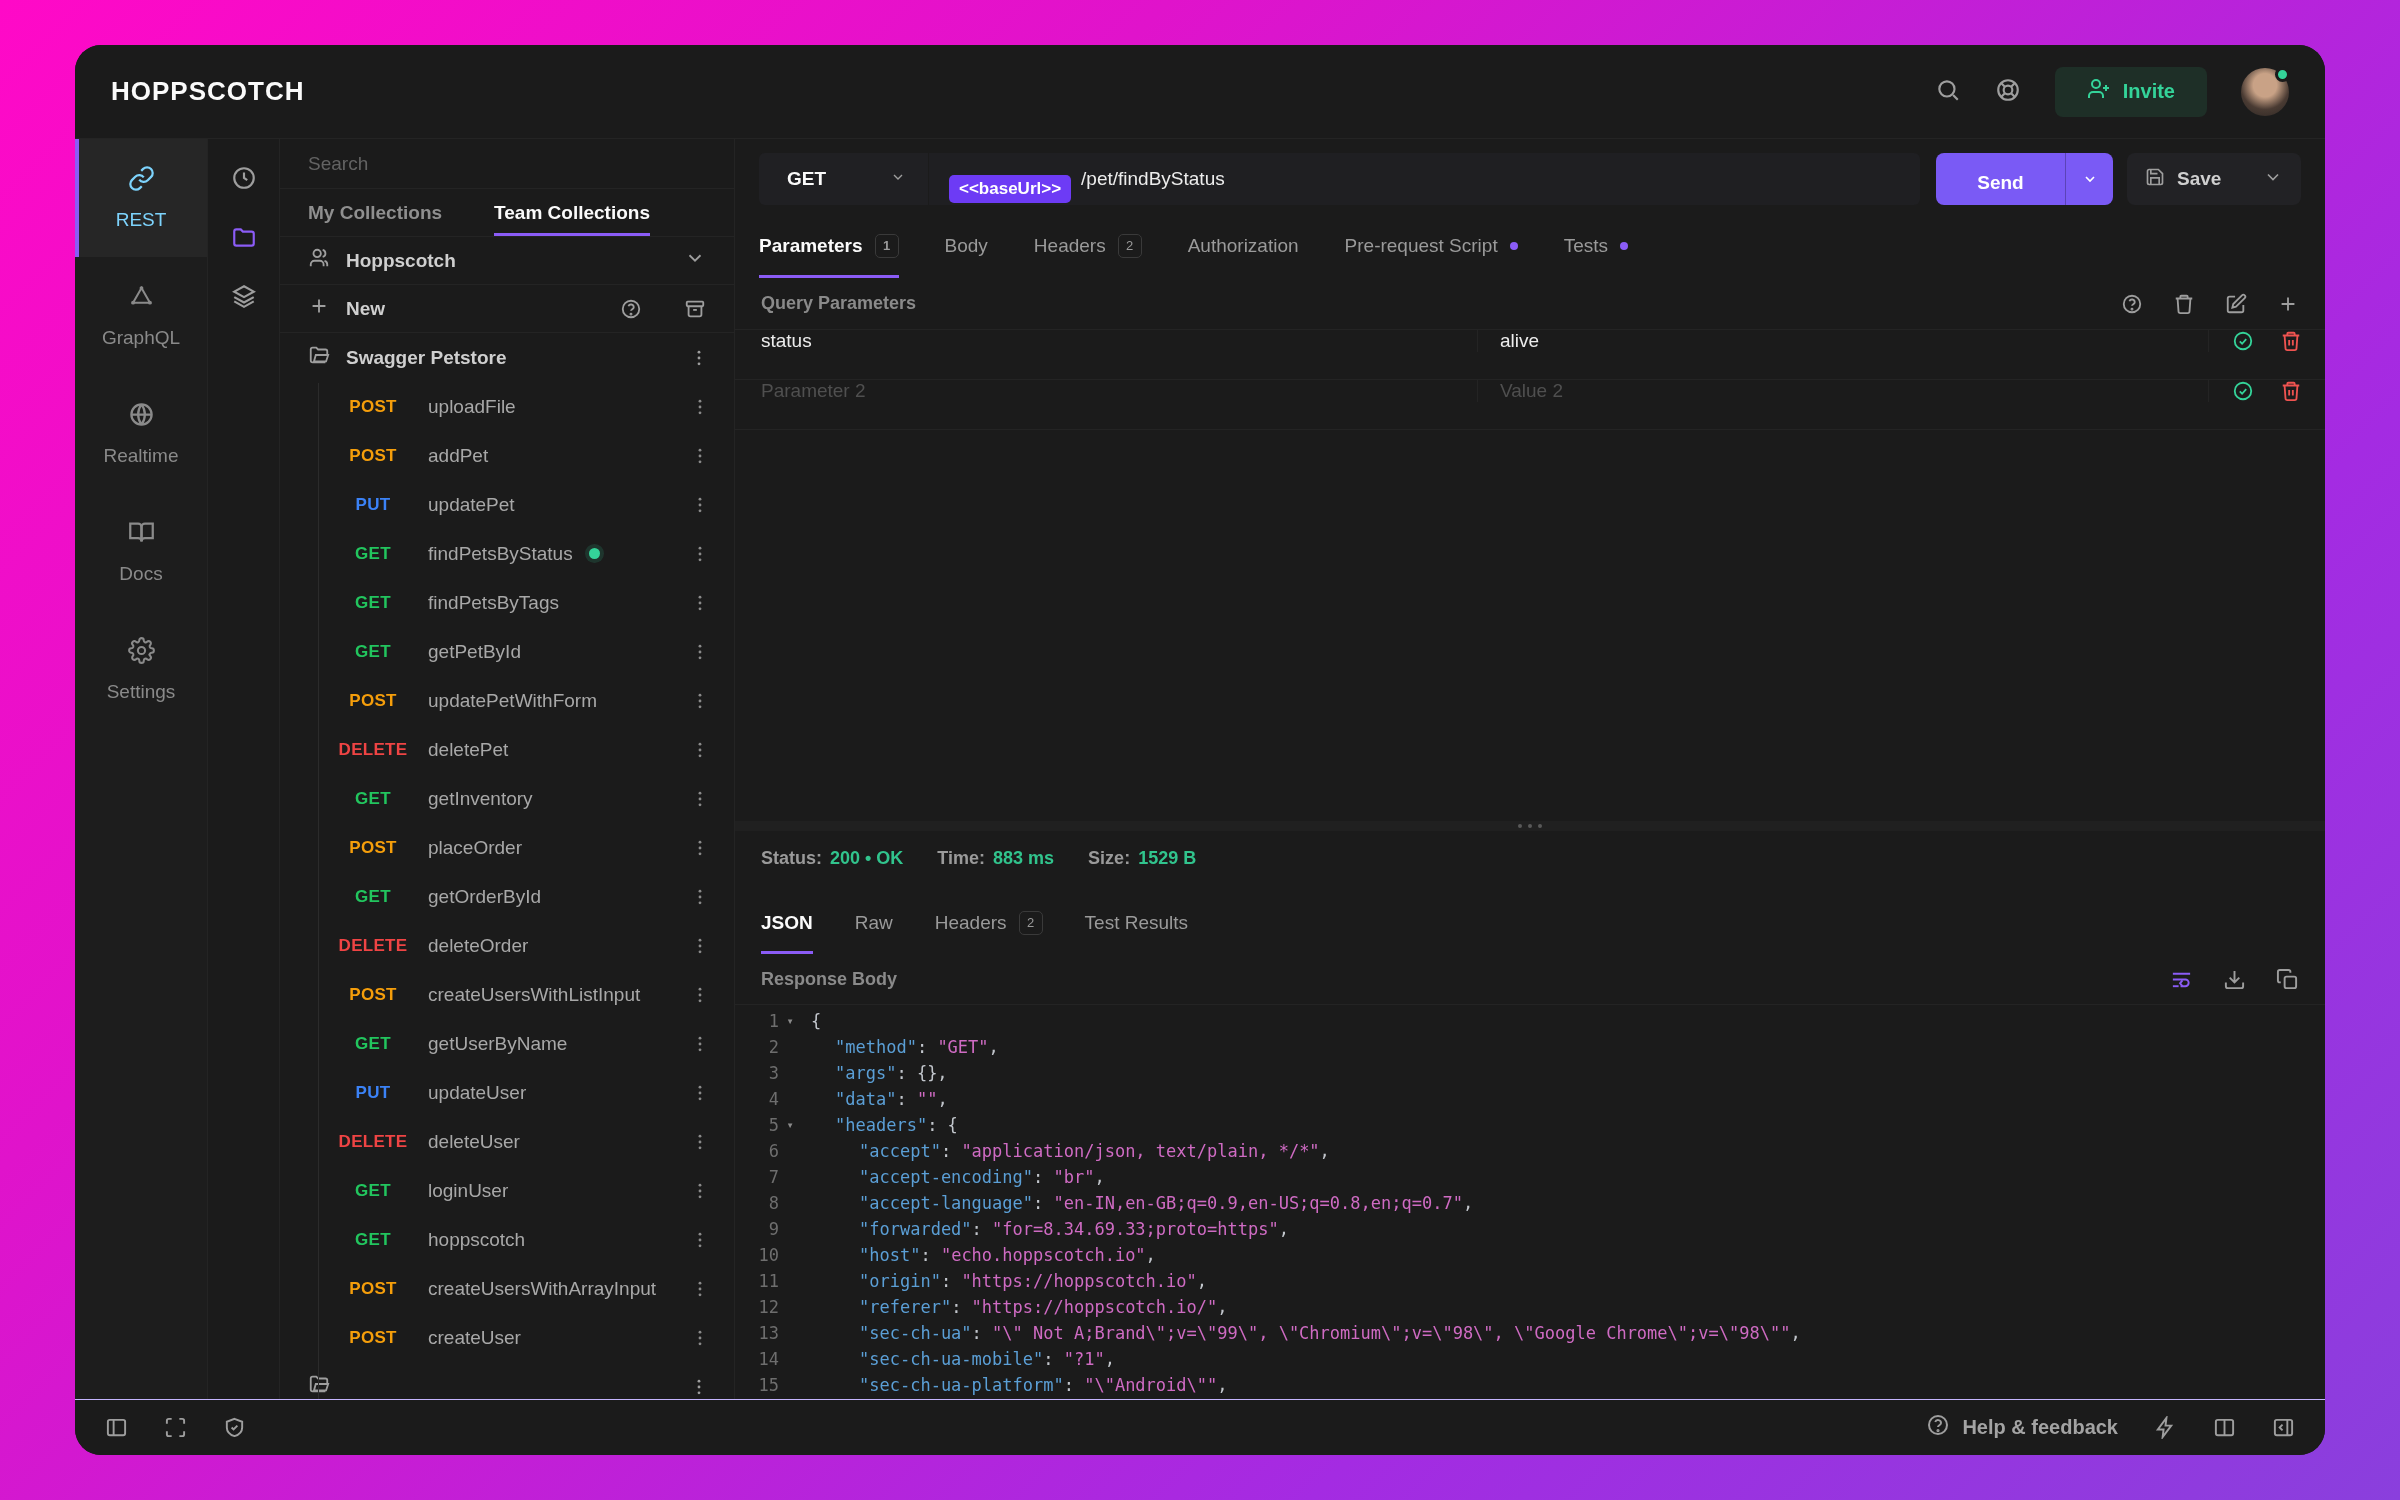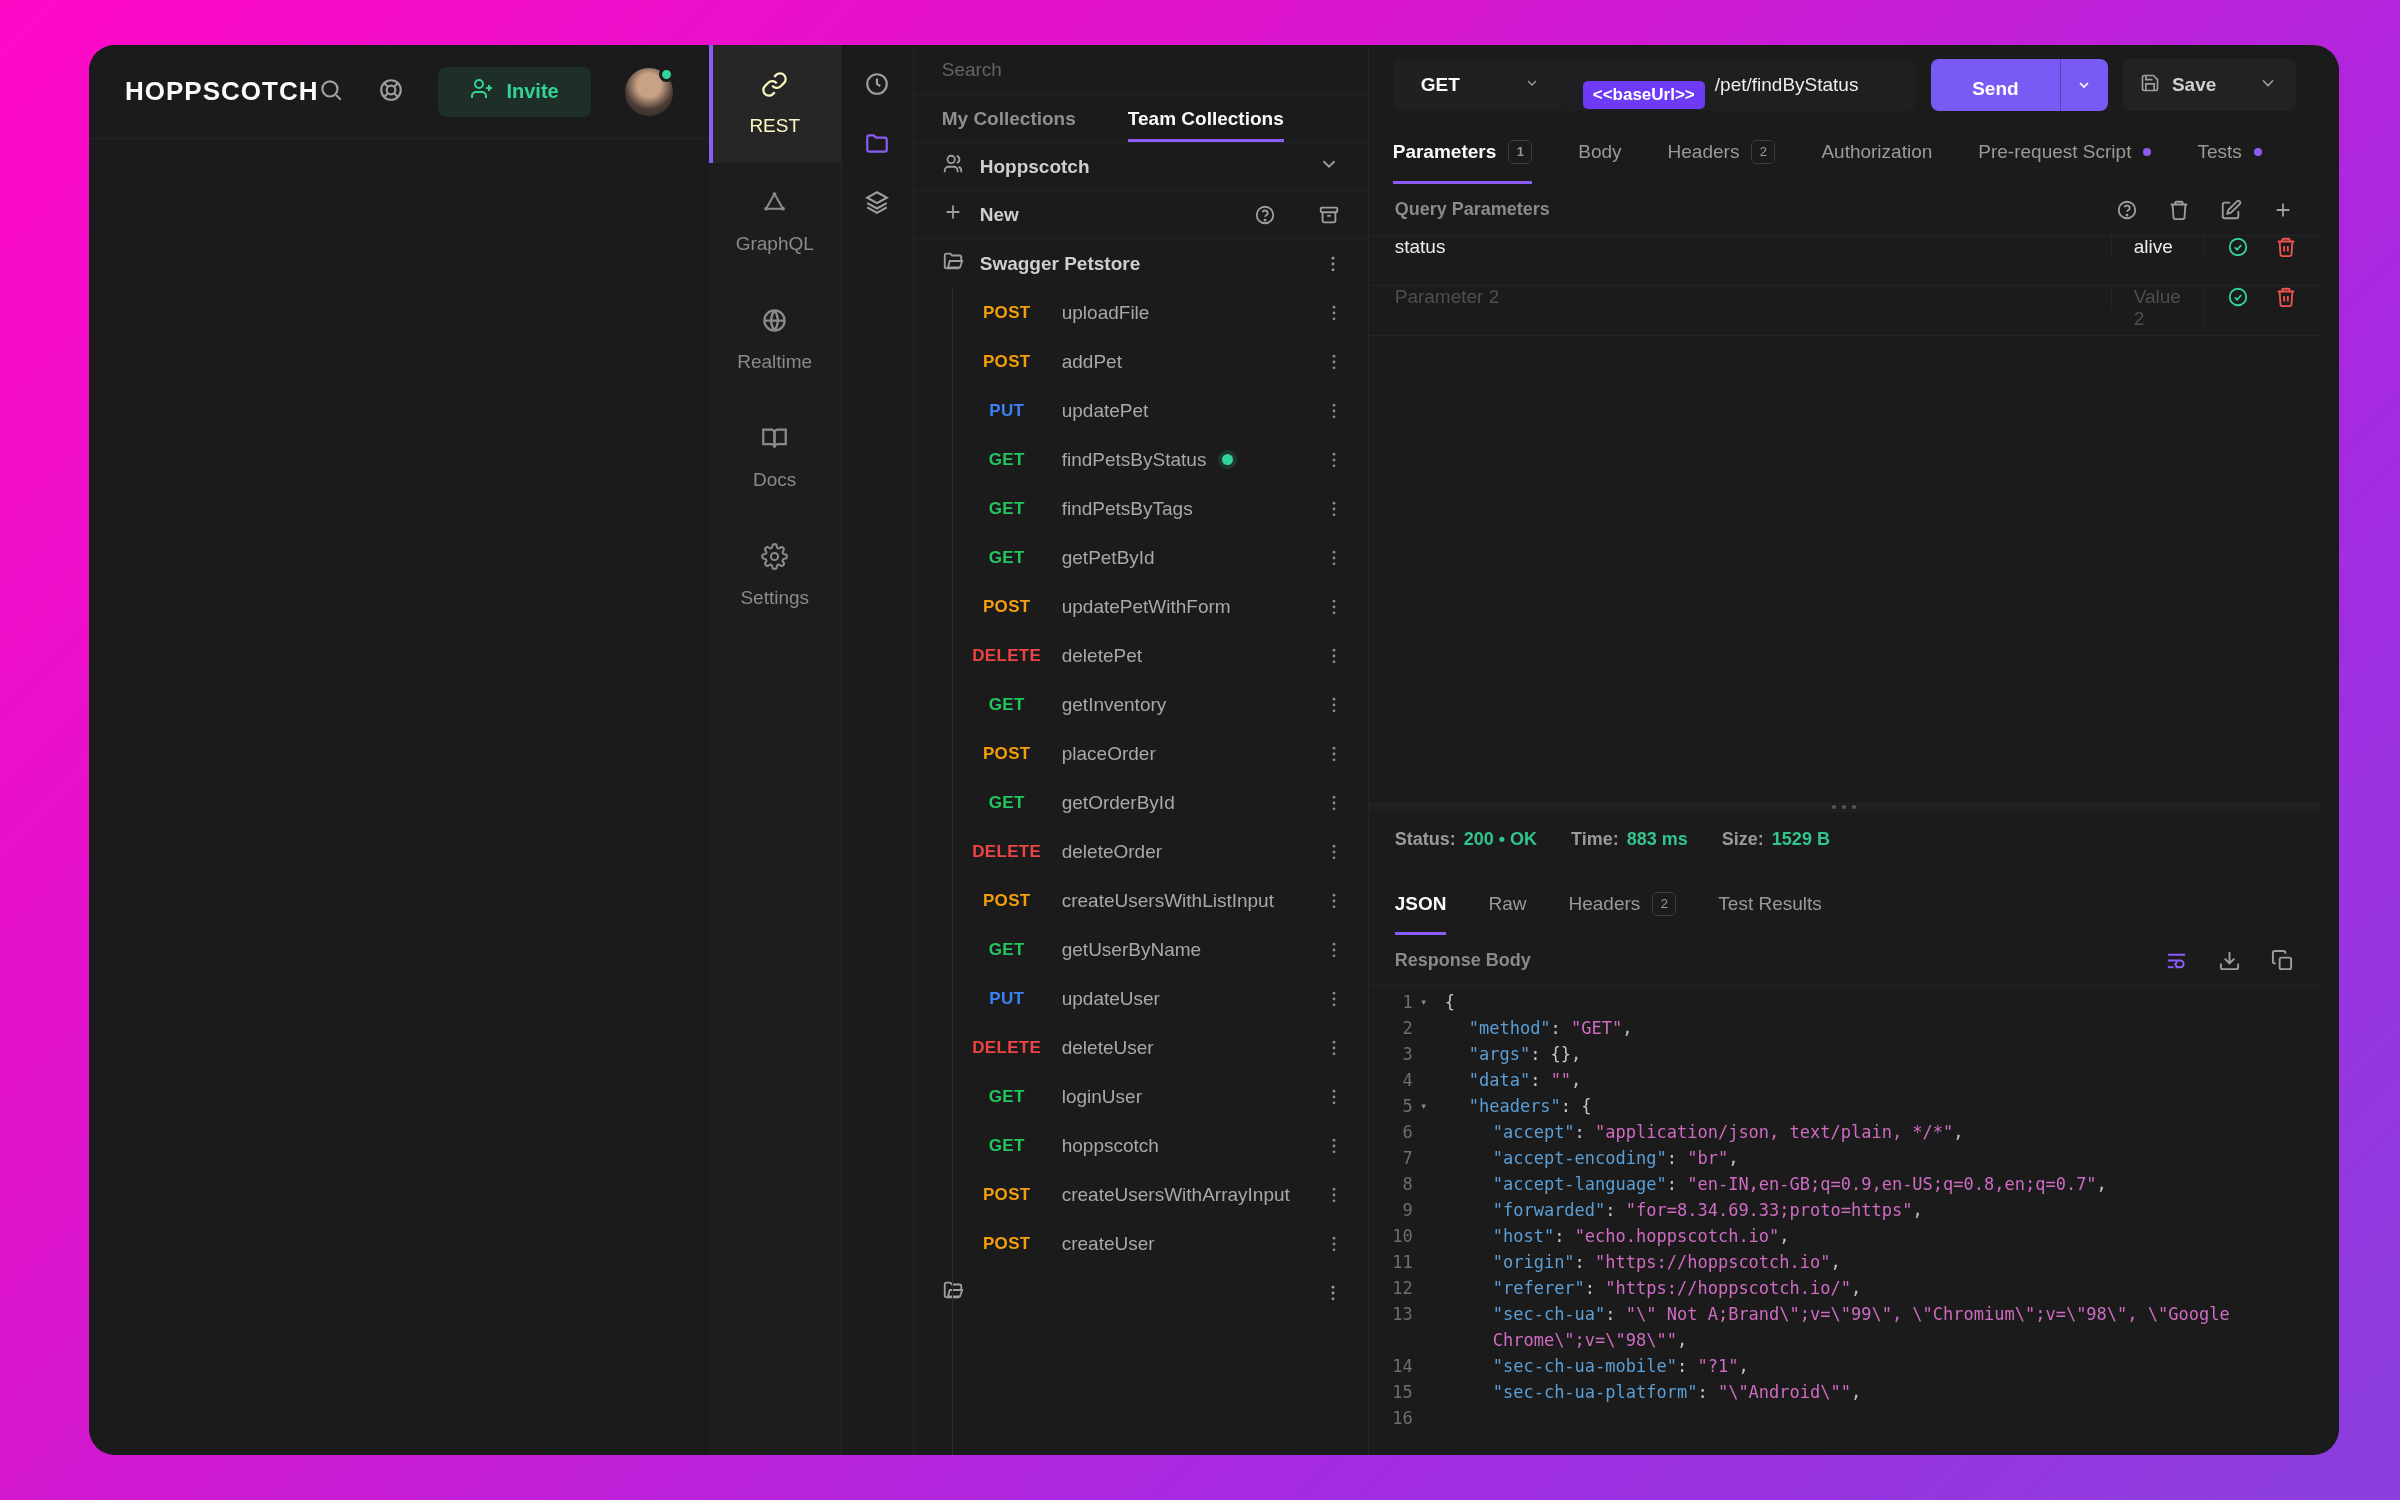--- a/index.html
+++ b/index.html
@@ -1,20 +1,20 @@
 <!DOCTYPE html>
 <html><head>
 <meta charset="utf-8">
 <style>
   * { margin:0; padding:0; box-sizing:border-box; }
   body { font-family:"Liberation Sans","DejaVu Sans",sans-serif; }
   .stage { position:relative; width:2400px; height:1500px;
     background:linear-gradient(135deg,#ff09c7 0%,#e013cb 30%,#a42be2 72%,#8a3fdd 100%); }
-  .window { position:absolute; left:89px; top:45px; width:2250px; height:1410px;
-    background:#1b1b1b; border-radius:26px; overflow:hidden; display:flex; flex-direction:row;
+  .window { position:absolute; left:75px; top:45px; width:2250px; height:1410px;
+    background:#1b1b1b; border-radius:26px; overflow:hidden; display:flex; flex-direction:column;
     color:#e5e5e5; }
 
   
   .topbar { height:94px; flex:0 0 94px; display:flex; align-items:center; justify-content:space-between;
     padding:0 36px; border-bottom:1px solid #242424; background:#1b1b1b; }
   .logo { font-size:26px; font-weight:800; letter-spacing:1px; color:#fafafa; }
   .topbar-right { display:flex; align-items:center; gap:34px; }
   .icon-btn { background:none; border:none; color:#9e9e9e; display:flex; align-items:center; justify-content:center; cursor:pointer; }
   .icon-btn svg { width:26px; height:26px; }
   .invite-btn { display:flex; align-items:center; gap:12px; background:#1e2f27; color:#34d399;
@@ -26,21 +26,21 @@
     background:#34d399; border:3px solid #1b1b1b; }
 
   
   .middle { flex:1; display:flex; min-height:0; }
 
   
   .nav { width:133px; flex:0 0 133px; border-right:1px solid #242424; background:#1d1d1d; }
   .nav-item { height:118px; display:flex; flex-direction:column; align-items:center; justify-content:center;
     gap:12px; color:#8a8a8a; font-size:19px; cursor:pointer; position:relative; }
   .nav-item svg { width:27px; height:27px; }
-  .nav-item.active { background:#262626; color:#fef9c3; box-shadow:inset 4px 0 0 #8b5cf6; }
+  .nav-item.active { background:#262626; color:#7dd3fc; box-shadow:inset 4px 0 0 #8b5cf6; }
 
   
   .subnav { width:72px; flex:0 0 72px; border-right:1px solid #242424; display:flex; flex-direction:column;
     align-items:center; padding-top:26px; gap:30px; }
   .subnav .icon-btn svg { width:26px; height:26px; }
   .subnav .icon-btn.active { color:#8b5cf6; }
 
   
   .collections { width:455px; flex:0 0 455px; border-right:1px solid #242424; display:flex; flex-direction:column; min-height:0; }
   .search-row { height:50px; flex:0 0 50px; display:flex; align-items:center; padding:0 28px;

